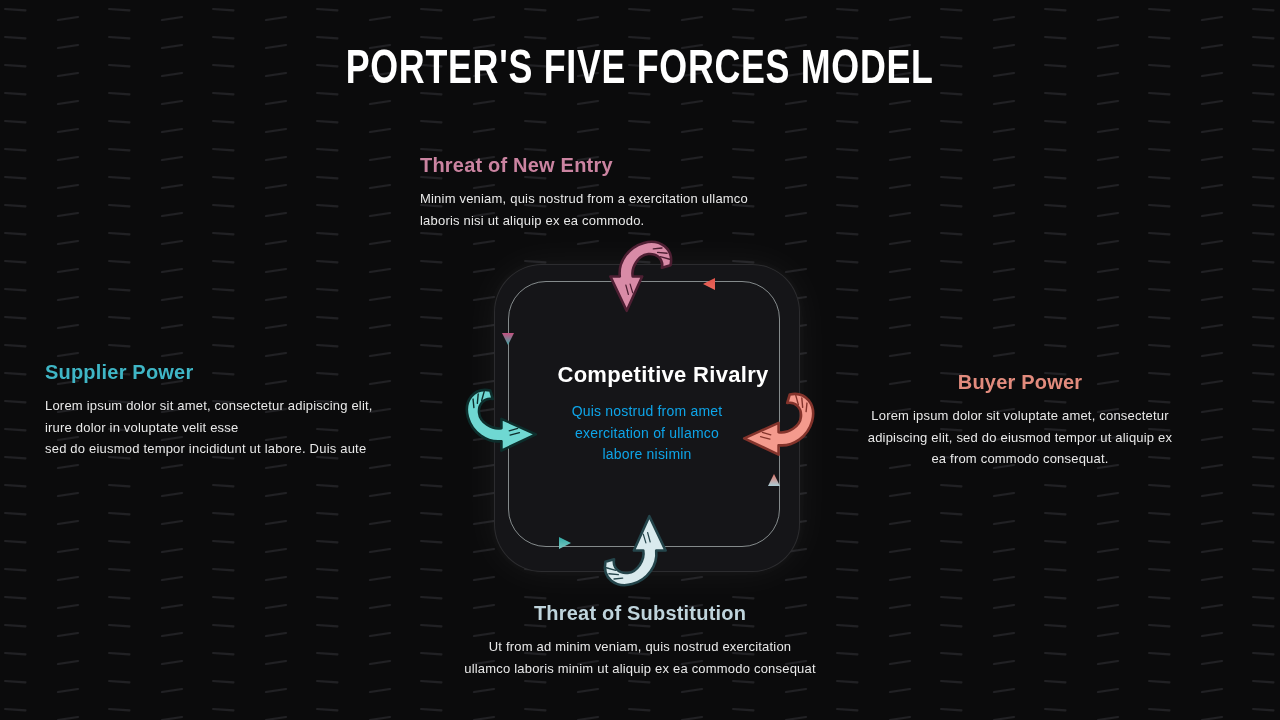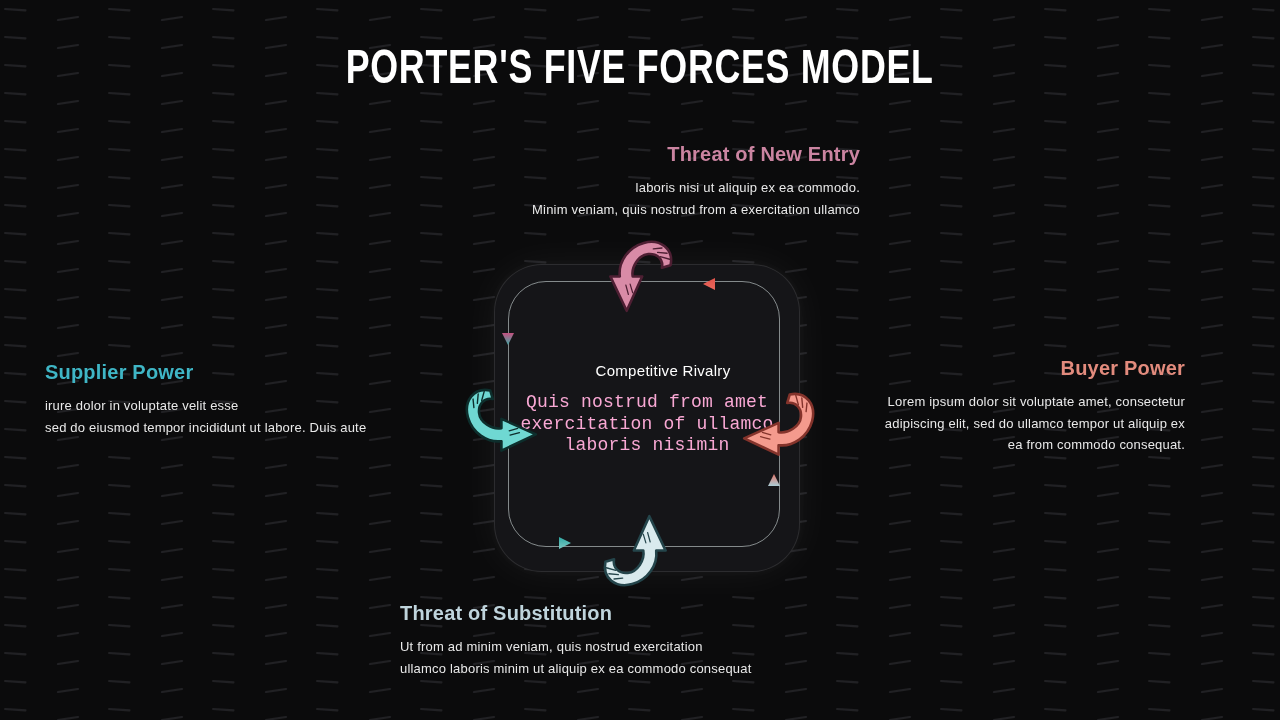--- a/index.html
+++ b/index.html
@@ -31,24 +31,24 @@
   .section { position: absolute; z-index: 2; }
   .section h2 {
     font-size: 20px; font-weight: bold;
     color: var(--accent-color, #fff);
     margin-bottom: 11px; letter-spacing: 0.2px;
   }
   .section .body {
     font-size: 13px; line-height: 21.5px; color: #e9e9e9;
     letter-spacing: 0.2px;
   }
-  .sec-top    { left: 420px; top: 143px; width: 440px; text-align: right; }
+  .sec-top    { left: 420px; top: 154px; width: 440px; text-align: left; }
   .sec-left   { left: 45px;  top: 361px; width: 380px; }
-  .sec-right  { left: 855px; top: 357px; width: 330px; text-align: right; }
-  .sec-bottom { left: 400px; top: 602px; width: 480px; text-align: left; }
+  .sec-right  { left: 855px; top: 371px; width: 330px; text-align: center; }
+  .sec-bottom { left: 400px; top: 602px; width: 480px; text-align: center; }
 
   
   .panel {
     position: absolute; left: 494px; top: 264px;
     width: 306px; height: 308px;
     background: #151518;
     border: 1px solid rgba(255,255,255,0.10);
     border-radius: 48px;
     box-shadow: 0 0 42px rgba(255,255,255,0.055), 0 0 10px rgba(255,255,255,0.04);
     z-index: 1;
@@ -56,27 +56,26 @@
   .panel-border {
     position: absolute; left: 13px; top: 16px; right: 19px; bottom: 24px;
     border: 1px solid rgba(206,216,216,0.60);
     border-radius: 38px;
   }
   .center-text {
     position: absolute; left: 494px; top: 362px; width: 306px;
     text-align: center; z-index: 3;
   }
   .center-text h3 {
-    font-size: 15px; font-weight: normal; color: #ffffff;
+    font-size: 22px; font-weight: bold; color: #ffffff;
     margin-bottom: 13px; letter-spacing: 0.3px; margin-left: 32px;
   }
   .center-text .body {
-    font-size: 18px; line-height: 21.5px; color: #f9a8d4;
+    font-size: 14px; line-height: 21.5px; color: #0ea5e9;
     letter-spacing: 0.2px;
-    font-family: Liberation Mono, monospace;
   }
 
   
   .arrow { position: absolute; z-index: 4; }
   .arrow svg { display: block; width: 100%; height: 100%; }
   .arrow-top    { left: 594px; top: 240px; width: 86px; height: 78px; transform: rotate(90deg); }
   .arrow-left   { left: 461px; top: 385px; width: 86px; height: 78px; }
   .arrow-right  { left: 733px; top: 389px; width: 86px; height: 78px; transform: scaleX(-1); }
   .arrow-bottom { left: 596px; top: 509px; width: 86px; height: 78px; transform: rotate(-90deg); }
 
@@ -123,38 +122,39 @@
     <rect width="1280" height="720" fill="url(#dashes)"></rect>
   </svg>
 
   <h1 class="slide-title">
     <span>PORTER'S FIVE FORCES MODEL</span>
   </h1>
 
   <div class="section sec-top" style="--accent-color: #cb84a1; --arrow-fill: #d98ba7; --arrow-outline: #4e1f33;">
     <h2>Threat of New Entry</h2>
     <div class="body">
+        <div>Minim veniam, quis nostrud from a exercitation ullamco</div>
         <div>laboris nisi ut aliquip ex ea commodo.</div>
-        <div>Minim veniam, quis nostrud from a exercitation ullamco</div>
       </div>
   </div>
 
   <div class="section sec-left" style="--accent-color: #3fb6c6; --arrow-fill: #6fd8d2; --arrow-outline: #0d2e2c;">
     <h2>Supplier Power</h2>
     <div class="body">
+        <div>Lorem ipsum dolor sit amet, consectetur adipiscing elit,</div>
         <div>irure dolor in voluptate velit esse</div>
         <div>sed do eiusmod tempor incididunt ut labore. Duis aute</div>
       </div>
   </div>
 
   <div class="section sec-right" style="--accent-color: #e28b7d; --arrow-fill: #f49a8d; --arrow-outline: #84332b;">
     <h2>Buyer Power</h2>
     <div class="body">
         <div>Lorem ipsum dolor sit voluptate amet, consectetur</div>
-        <div>adipiscing elit, sed do ullamco tempor ut aliquip ex</div>
+        <div>adipiscing elit, sed do eiusmod tempor ut aliquip ex</div>
         <div>ea from commodo consequat.</div>
       </div>
   </div>
 
   <div class="section sec-bottom" style="--accent-color: #bfd4dc; --arrow-fill: #d9eaed; --arrow-outline: #24454b;">
     <h2>Threat of Substitution</h2>
     <div class="body">
         <div>Ut from ad minim veniam, quis nostrud exercitation</div>
         <div>ullamco laboris minim ut aliquip ex ea commodo consequat</div>
       </div>
@@ -162,21 +162,21 @@
 
   <div class="panel">
     <div class="panel-border"></div>
   </div>
 
   <div class="center-text">
     <h3>Competitive Rivalry</h3>
     <div class="body">
         <div>Quis nostrud from amet</div>
         <div>exercitation of ullamco</div>
-        <div>laboris nisimin</div>
+        <div>labore nisimin</div>
       </div>
   </div>
 
   <div class="tri tri-top">
     <svg viewBox="0 0 16 16">
         <polygon points="14,2 14,14 2,8" fill="url(#tri-top-g)"></polygon>
       </svg>
   </div>
   <div class="tri tri-left">
     <svg viewBox="0 0 16 16">

